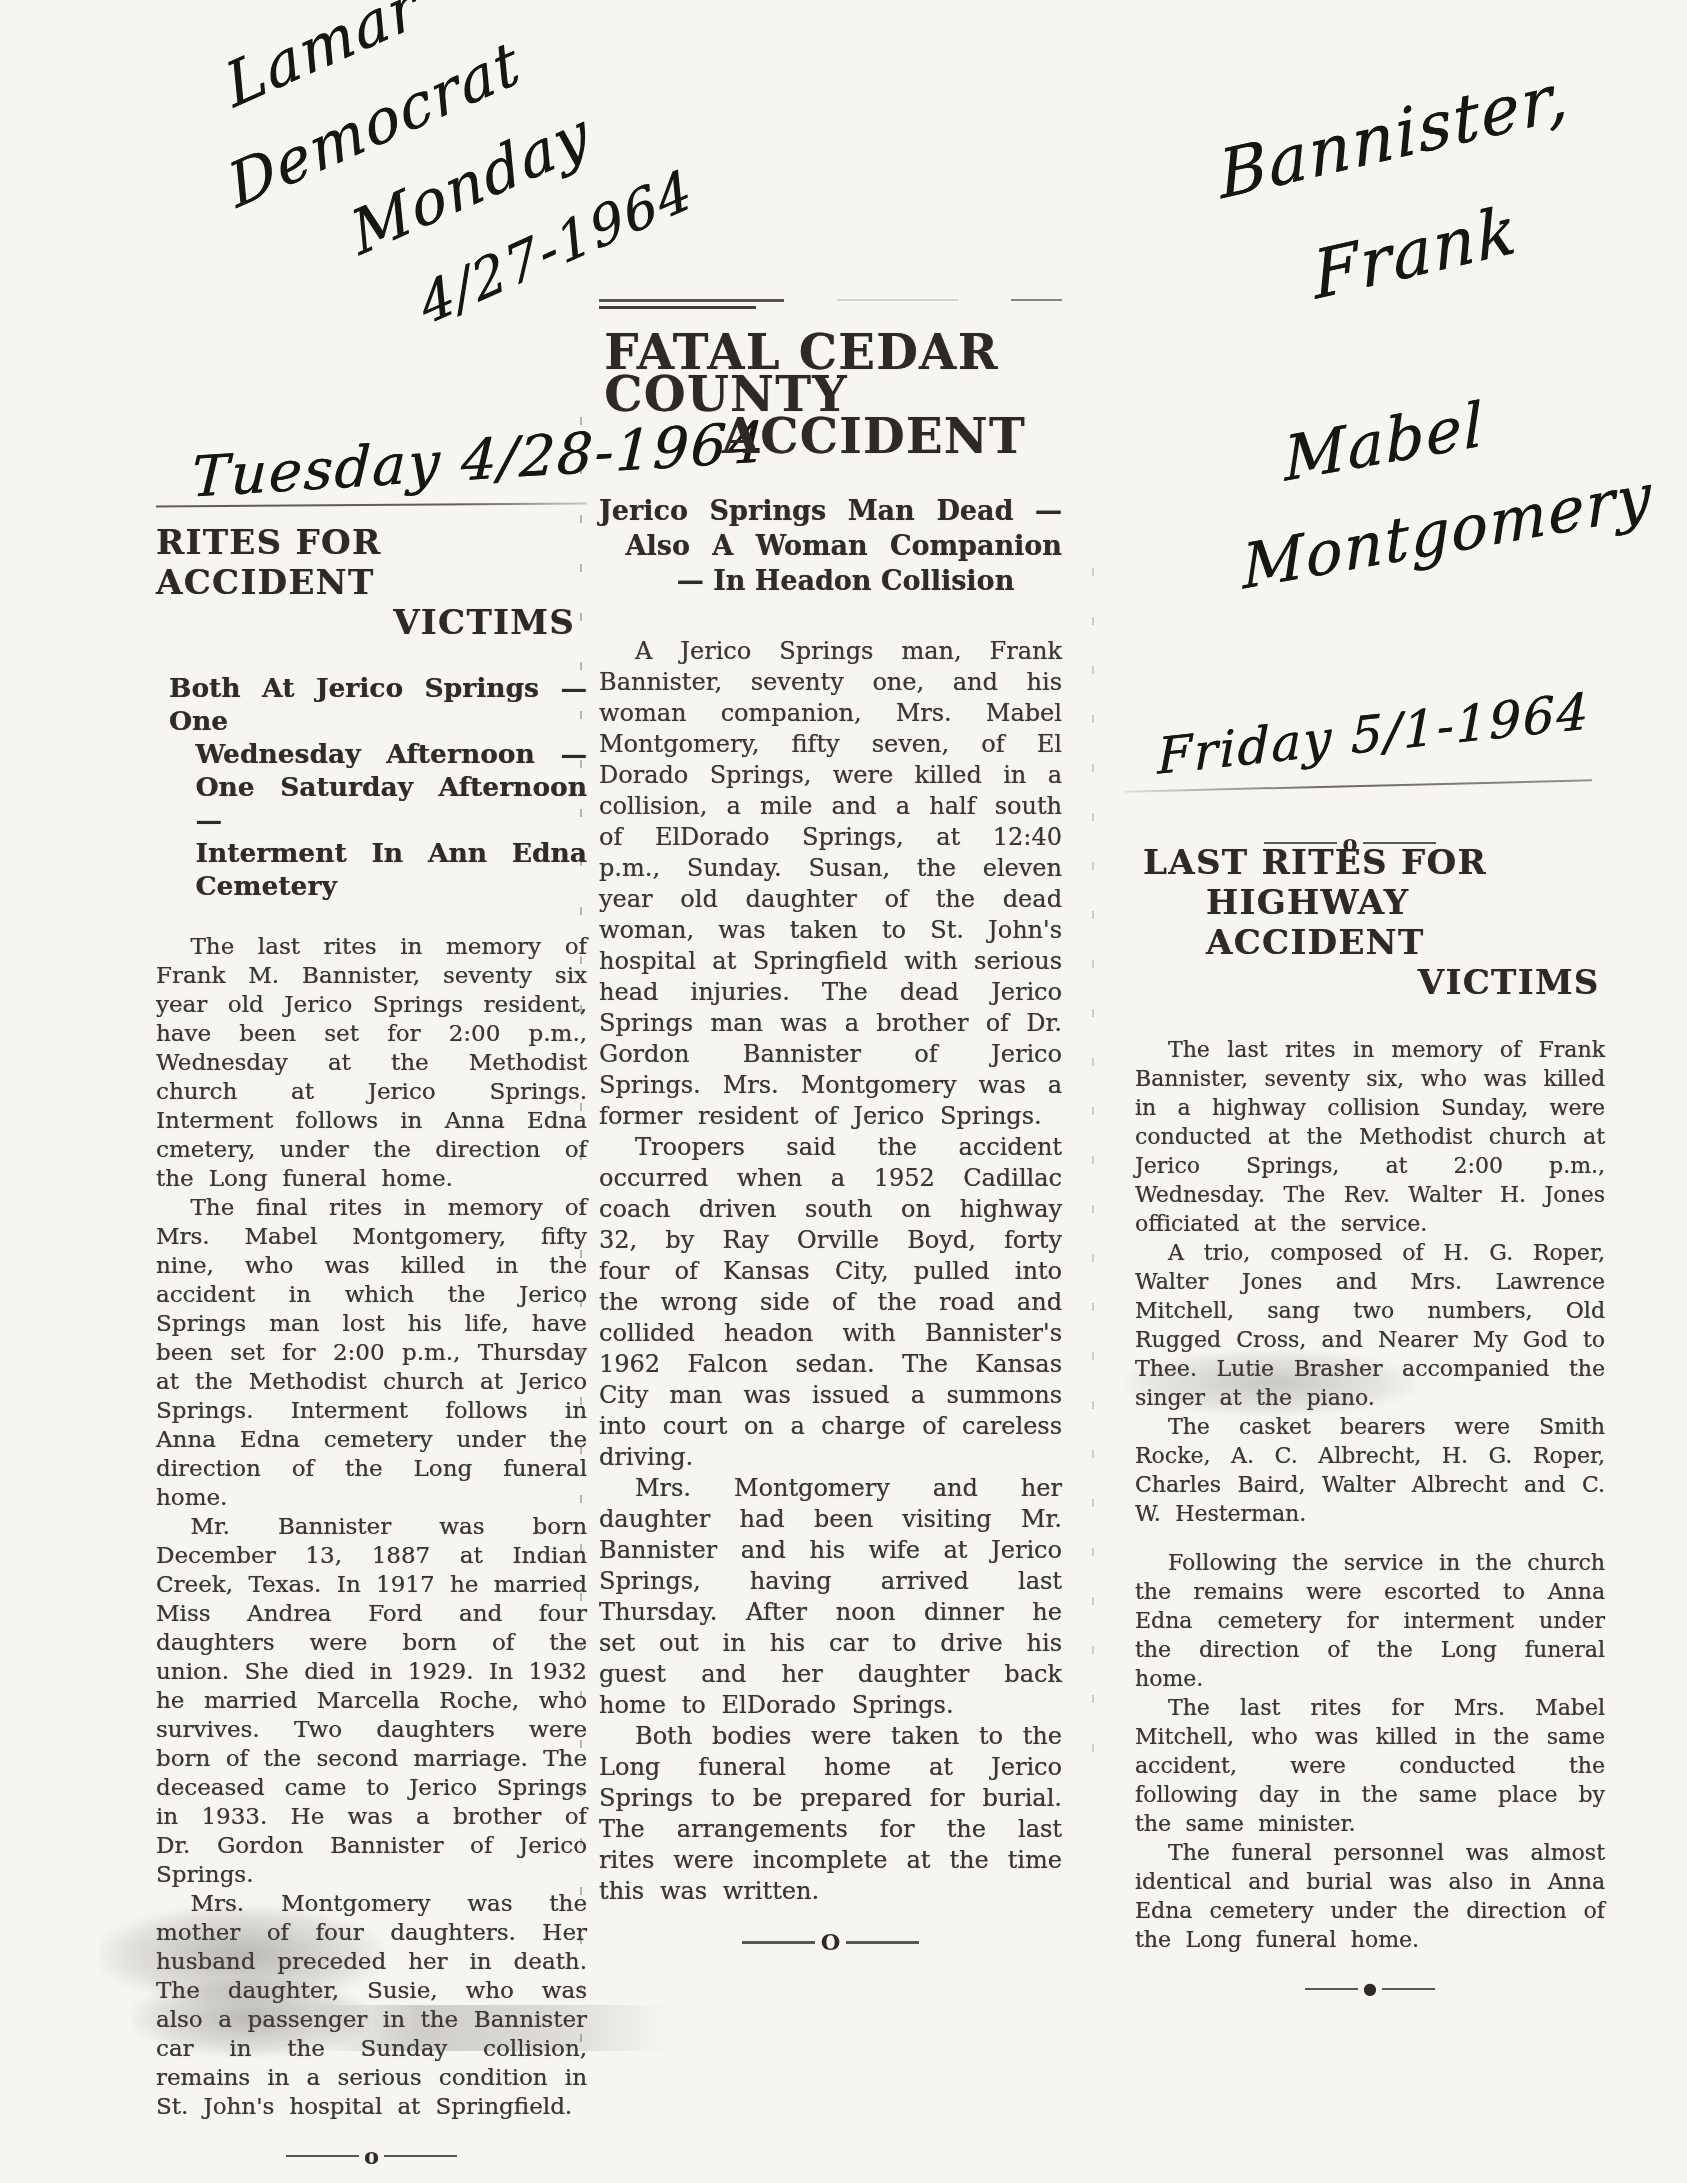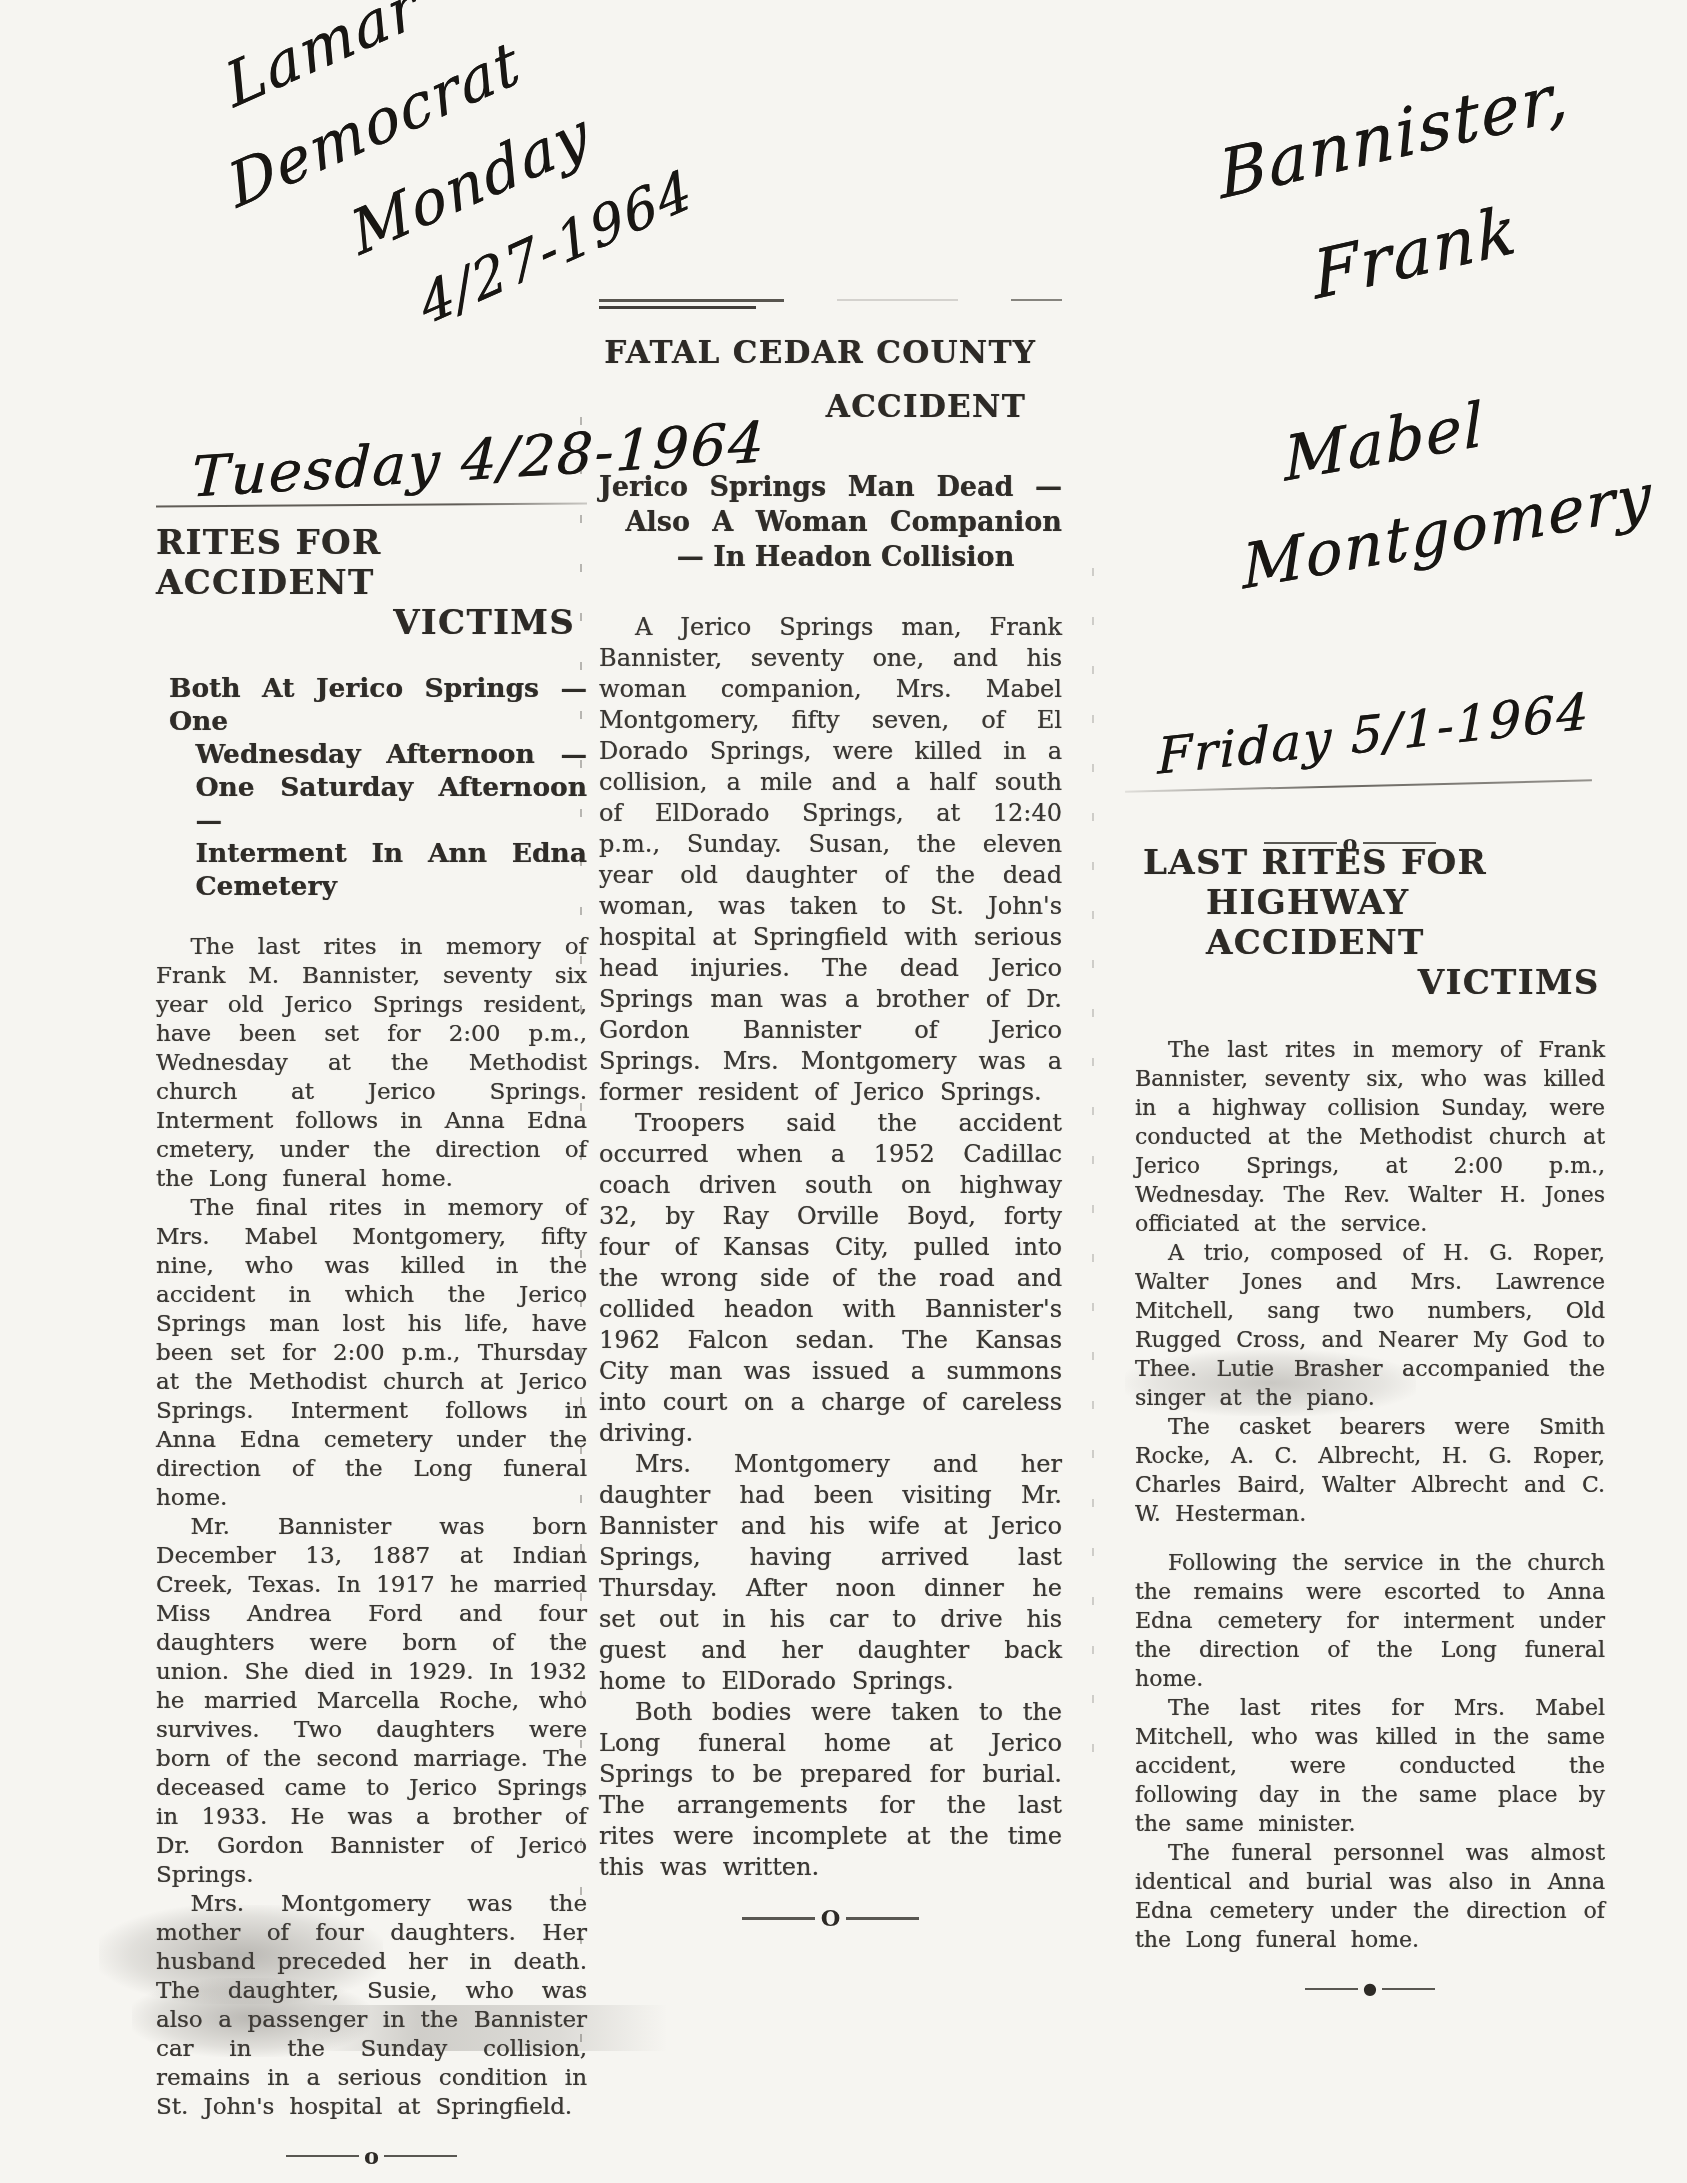--- a/index.html
+++ b/index.html
@@ -70,21 +70,21 @@
   #smudge-4{left:1125px;top:1350px;width:291px;height:66px;opacity:.75;}
 
   
   #col-left{left:156px;top:504px;width:431px;}
   #col-left .art-title{margin-top:16px;}
   #col-left .art-title .t-right{padding-right:12px;}
   #col-left .subhead{margin-top:29px;margin-left:13px;}
   #col-left .body{margin-top:30px;}
 
   #col-mid{left:599px;top:299px;width:463px;}
-  #col-mid .art-title{margin-top:16px;font-size:31px;line-height:54px;padding-left:5.3px;}
+  #col-mid .art-title{margin-top:22px;font-size:48px;line-height:42px;padding-left:5.3px;}
   #col-mid .art-title .t-right{padding-right:36px;}
   #col-mid .subhead{margin-top:36px;font-size:27px;line-height:35px;}
   #col-mid .sh-c{margin-left:30px;text-align:center;}
   #col-mid .body{margin-top:38px;}
 
   #col-right{left:1135px;top:842px;width:470px;}
   #col-right .art-title .l1{padding-left:8px;}
   #col-right .art-title .l2{padding-left:71px;}
   #col-right .art-title .t-right{padding-right:5.3px;}
   #col-right .body{margin-top:33px;}

